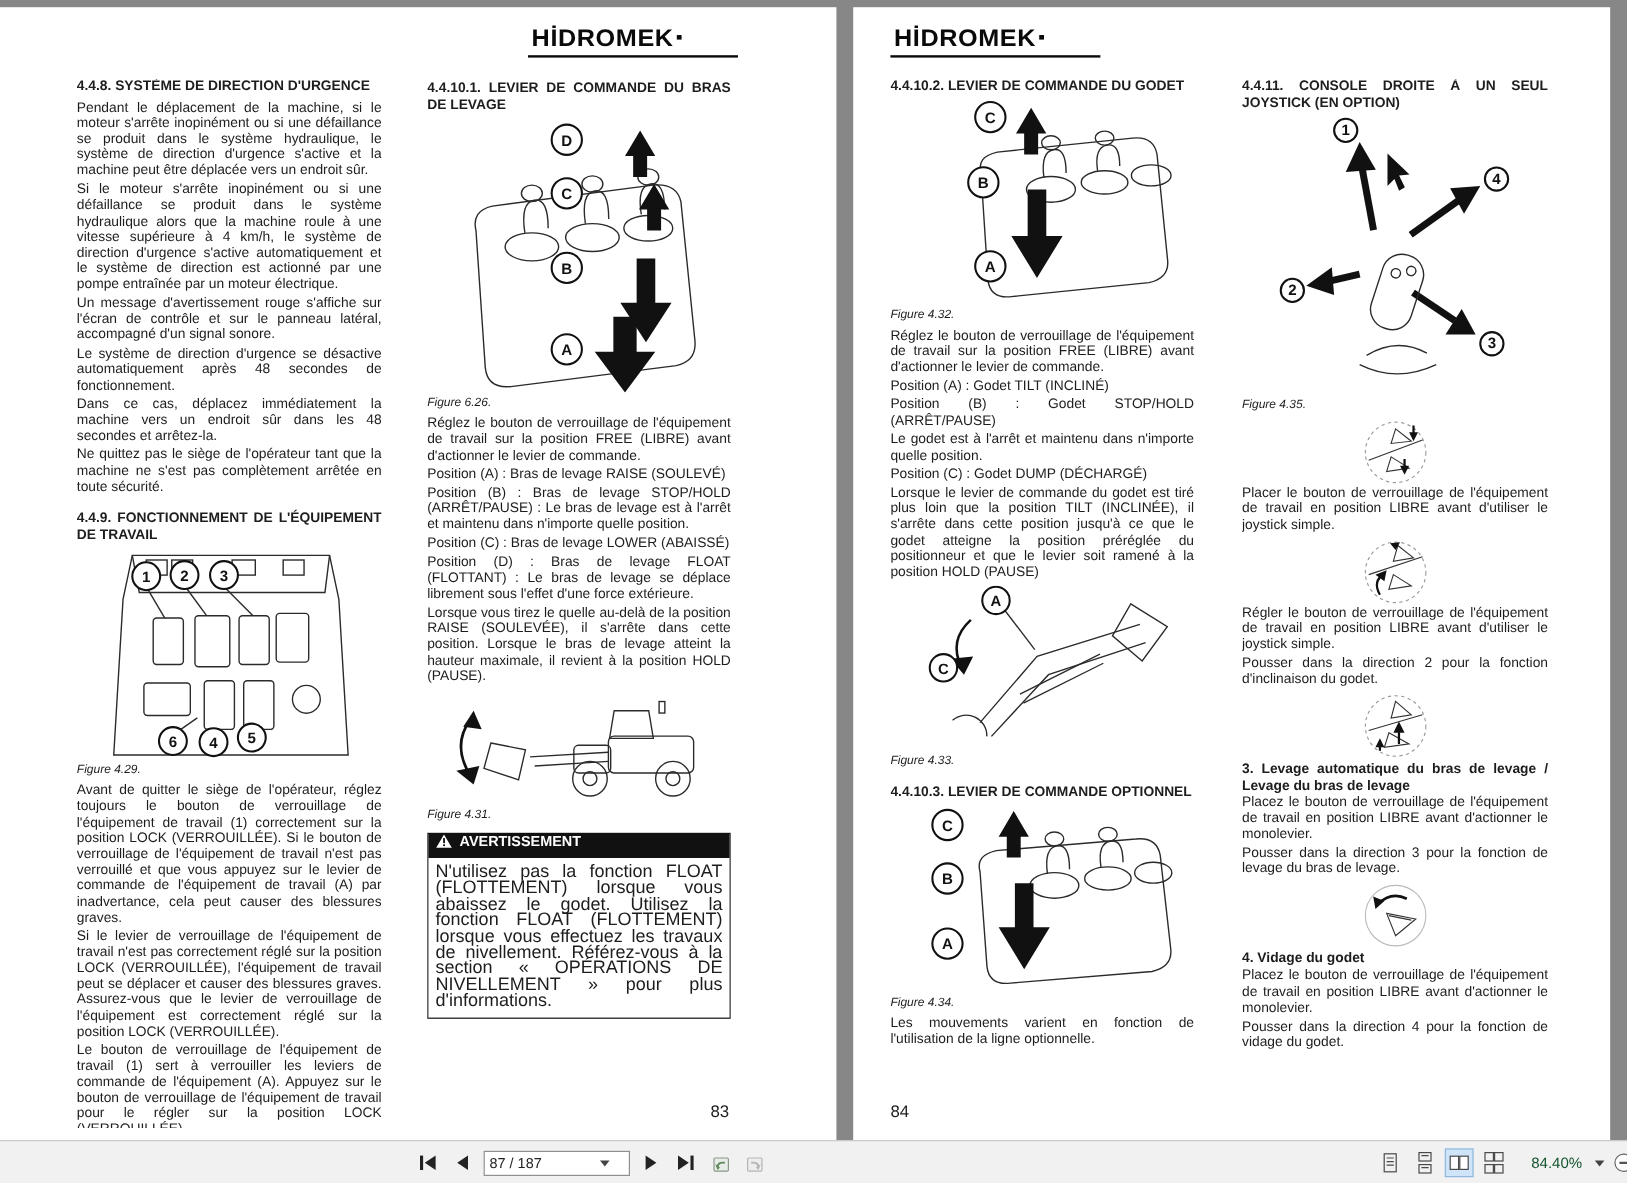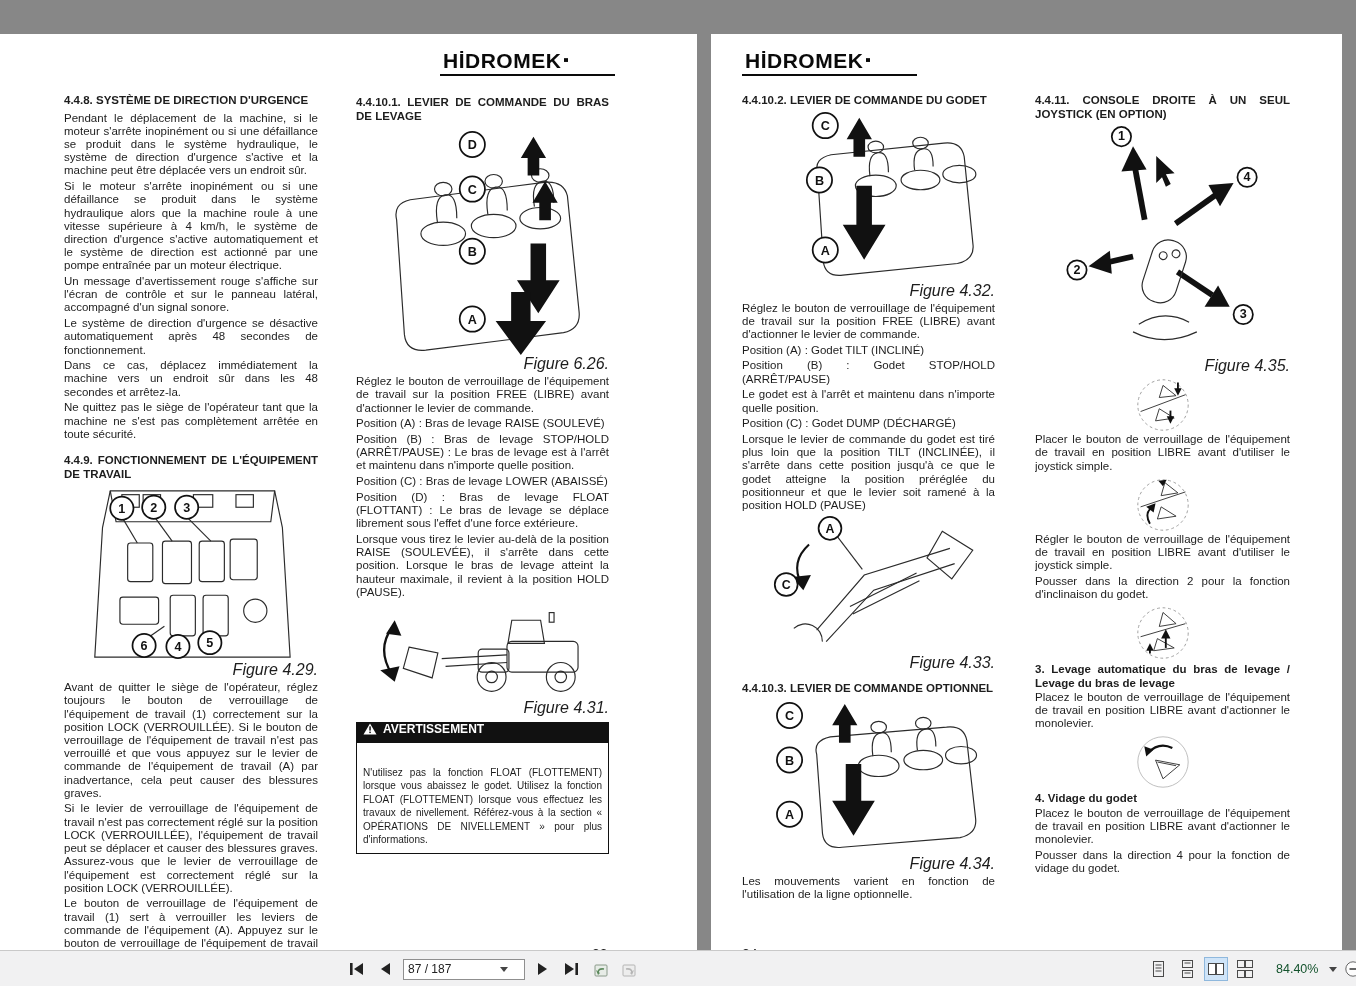--- a/index.html
+++ b/index.html
@@ -1,51 +1,51 @@
 <!DOCTYPE html>
 <html><head>
 <meta charset="utf-8">
 <style>
   * { margin:0; padding:0; box-sizing:border-box; }
   html,body { width:1356px; height:986px; overflow:hidden; background:#878787;
               font-family:"Liberation Sans", sans-serif; }
   #app { position:relative; width:1356px; height:986px; overflow:hidden; }
 
   
-  .canvas { position:absolute; left:0; top:0; width:1342px; height:950px; background:#878787; overflow:hidden;margin-top:28px; }
+  .canvas { position:absolute; left:0; top:0; width:1342px; height:950px; background:#878787; overflow:hidden; }
   .page { position:absolute; top:6px; height:944px; background:#ffffff; color:#1d1d1d; }
   .page-left  { left:0;    width:697px; }
   .page-right { left:711px; width:631px; }
 
   .logo { position:absolute; font-weight:900; font-size:21px; letter-spacing:.5px; color:#0a0a0a;
           transform:scaleY(.95); white-space:nowrap; }
   .logo-dot { display:inline-block; width:4px; height:4px; background:#0a0a0a; margin-left:3px; vertical-align:6px; }
   .logo-rule { position:absolute; height:2px; background:#0a0a0a; }
 
   .col { position:absolute; top:60px; overflow:hidden; height:874px;
          font-size:11.5px; line-height:13.2px; text-align:justify; }
   .col p { margin:0 0 2.5px; }
   .sec { font-size:11.5px; font-weight:700; line-height:13.6px; margin:0 0 4px; text-align:justify; }
   .sec.mt { margin-top:13px; }
   .figwrap { text-align:center; margin:4px 0 0; }
-  .figcap { font-style:italic; font-size:16px; line-height:13px; margin:2px 0 5px; text-align:right; }
+  .figcap { font-style:italic; font-size:10px; line-height:13px; margin:2px 0 5px; text-align:left; }
   .pagenum { position:absolute; top:912px; font-size:14px; }
   .itemtitle { font-weight:700; margin:2px 0 1px; }
 
   svg { display:inline-block; vertical-align:top; }
   .lineart { stroke:#2b2b2b; fill:none; stroke-width:1.2; }
   .callout { fill:#ffffff; stroke:#111; stroke-width:1.8; }
   .callout-txt { font-family:"Liberation Sans", sans-serif; font-size:13px; font-weight:700; fill:#111; }
   .blackfill { fill:#111; stroke:none; }
 
   
   .warnbox { margin-top:8px; border:1.6px solid #111; }
   .warnhead { background:#111; color:#fff; font-weight:700; font-size:12px; height:20px;
               display:flex; gap:6px; padding:0 6px; }
-  .warnbody { padding:23px 6px 7px; font-size:10px; line-height:13.4px; text-align:justify; }
+  .warnbody { padding:5px 6px 7px; font-size:15px; line-height:13.4px; text-align:justify; }
 
   
   .toolbar { position:absolute; left:0; top:950px; width:1356px; height:36px;
              background:#f1f1f2; border-top:1px solid #c9c9c9; overflow:hidden; }
   .nav-cluster { position:absolute; left:345px; top:0; height:36px; display:flex; align-items:center; gap:5px; }
   .right-cluster { position:absolute; left:1146px; top:0; height:36px; display:flex; align-items:center; gap:5px; }
   .tb-btn { width:24px; height:24px; display:flex; align-items:center; justify-content:center; cursor:pointer; }
   .page-combo { width:122px; height:21px; background:#fff; border:1px solid #8f8f8f;
                 display:flex; align-items:center; padding:0 4px; }
   .page-combo input { border:none; outline:none; width:92px; font-size:12px; font-family:"Liberation Sans",sans-serif; color:#222; background:transparent; }
@@ -158,21 +158,21 @@
             </g>
           </svg>
         </div>
         <div class="figcap">Figure 6.26.</div>
 
         <p>Réglez le bouton de verrouillage de l'équipement de travail sur la position FREE (LIBRE) avant d'actionner le levier de commande.</p>
         <p>Position (A) : Bras de levage RAISE (SOULEVÉ)</p>
         <p>Position (B) : Bras de levage STOP/HOLD (ARRÊT/PAUSE) : Le bras de levage est à l'arrêt et maintenu dans n'importe quelle position.</p>
         <p>Position (C) : Bras de levage LOWER (ABAISSÉ)</p>
         <p>Position (D) : Bras de levage FLOAT (FLOTTANT) : Le bras de levage se déplace librement sous l'effet d'une force extérieure.</p>
-        <p>Lorsque vous tirez le levier au-delà de la position RAISE (SOULEVÉE), il s'arrête dans cette position. Lorsque le bras de levage atteint la hauteur maximale, il revient à la position HOLD (PAUSE).</p>
+        <p>Lorsque vous tirez le quelle au-delà de la position RAISE (SOULEVÉE), il s'arrête dans cette position. Lorsque le bras de levage atteint la hauteur maximale, il revient à la position HOLD (PAUSE).</p>
 
         <div class="figwrap">
           <svg width="240" height="96" viewBox="0 0 250 100">
             <g class="lineart">
               <rect x="150" y="40" width="74" height="32" rx="5"></rect>
               <polygon points="155,18 185,18 189,42 151,42"></polygon>
               <rect x="194" y="10" width="5" height="10"></rect>
               <rect x="120" y="48" width="32" height="24" rx="4"></rect>
               <circle cx="134" cy="77" r="15"></circle>
                 <circle cx="134" cy="77" r="6"></circle>
@@ -395,20 +395,21 @@
                 <polygon points="33,26 28,36 38,36"></polygon>
               </g>
             <line x1="16" y1="52" x2="16" y2="45" stroke="#111" stroke-width="2"></line>
             <g class="blackfill">
                 <polygon points="16,41 12,49 20,49"></polygon>
               </g>
           </svg>
         </div>
         <div class="itemtitle">3. Levage automatique du bras de levage / Levage du bras de levage</div>
         <p>Placez le bouton de verrouillage de l'équipement de travail en position LIBRE avant d'actionner le monolevier.</p>
+        <p>Pousser dans la direction 3 pour la fonction de levage du bras de levage.</p>
 
         <div class="figwrap">
           <svg width="58" height="56" viewBox="0 0 60 60">
             <circle cx="30" cy="30" r="27" fill="none" stroke="#bbb"></circle>
             <path d="M14,20 q12,-12 26,-5" fill="none" stroke="#111" stroke-width="2.4"></path>
             <g class="blackfill">
                 <polygon points="12,24 10,13 20,17"></polygon>
               </g>
             <path d="M22,28 L48,33 L30,48 Z" fill="none" stroke="#333"></path>
             <line x1="24" y1="30" x2="44" y2="34" stroke="#333"></line>

